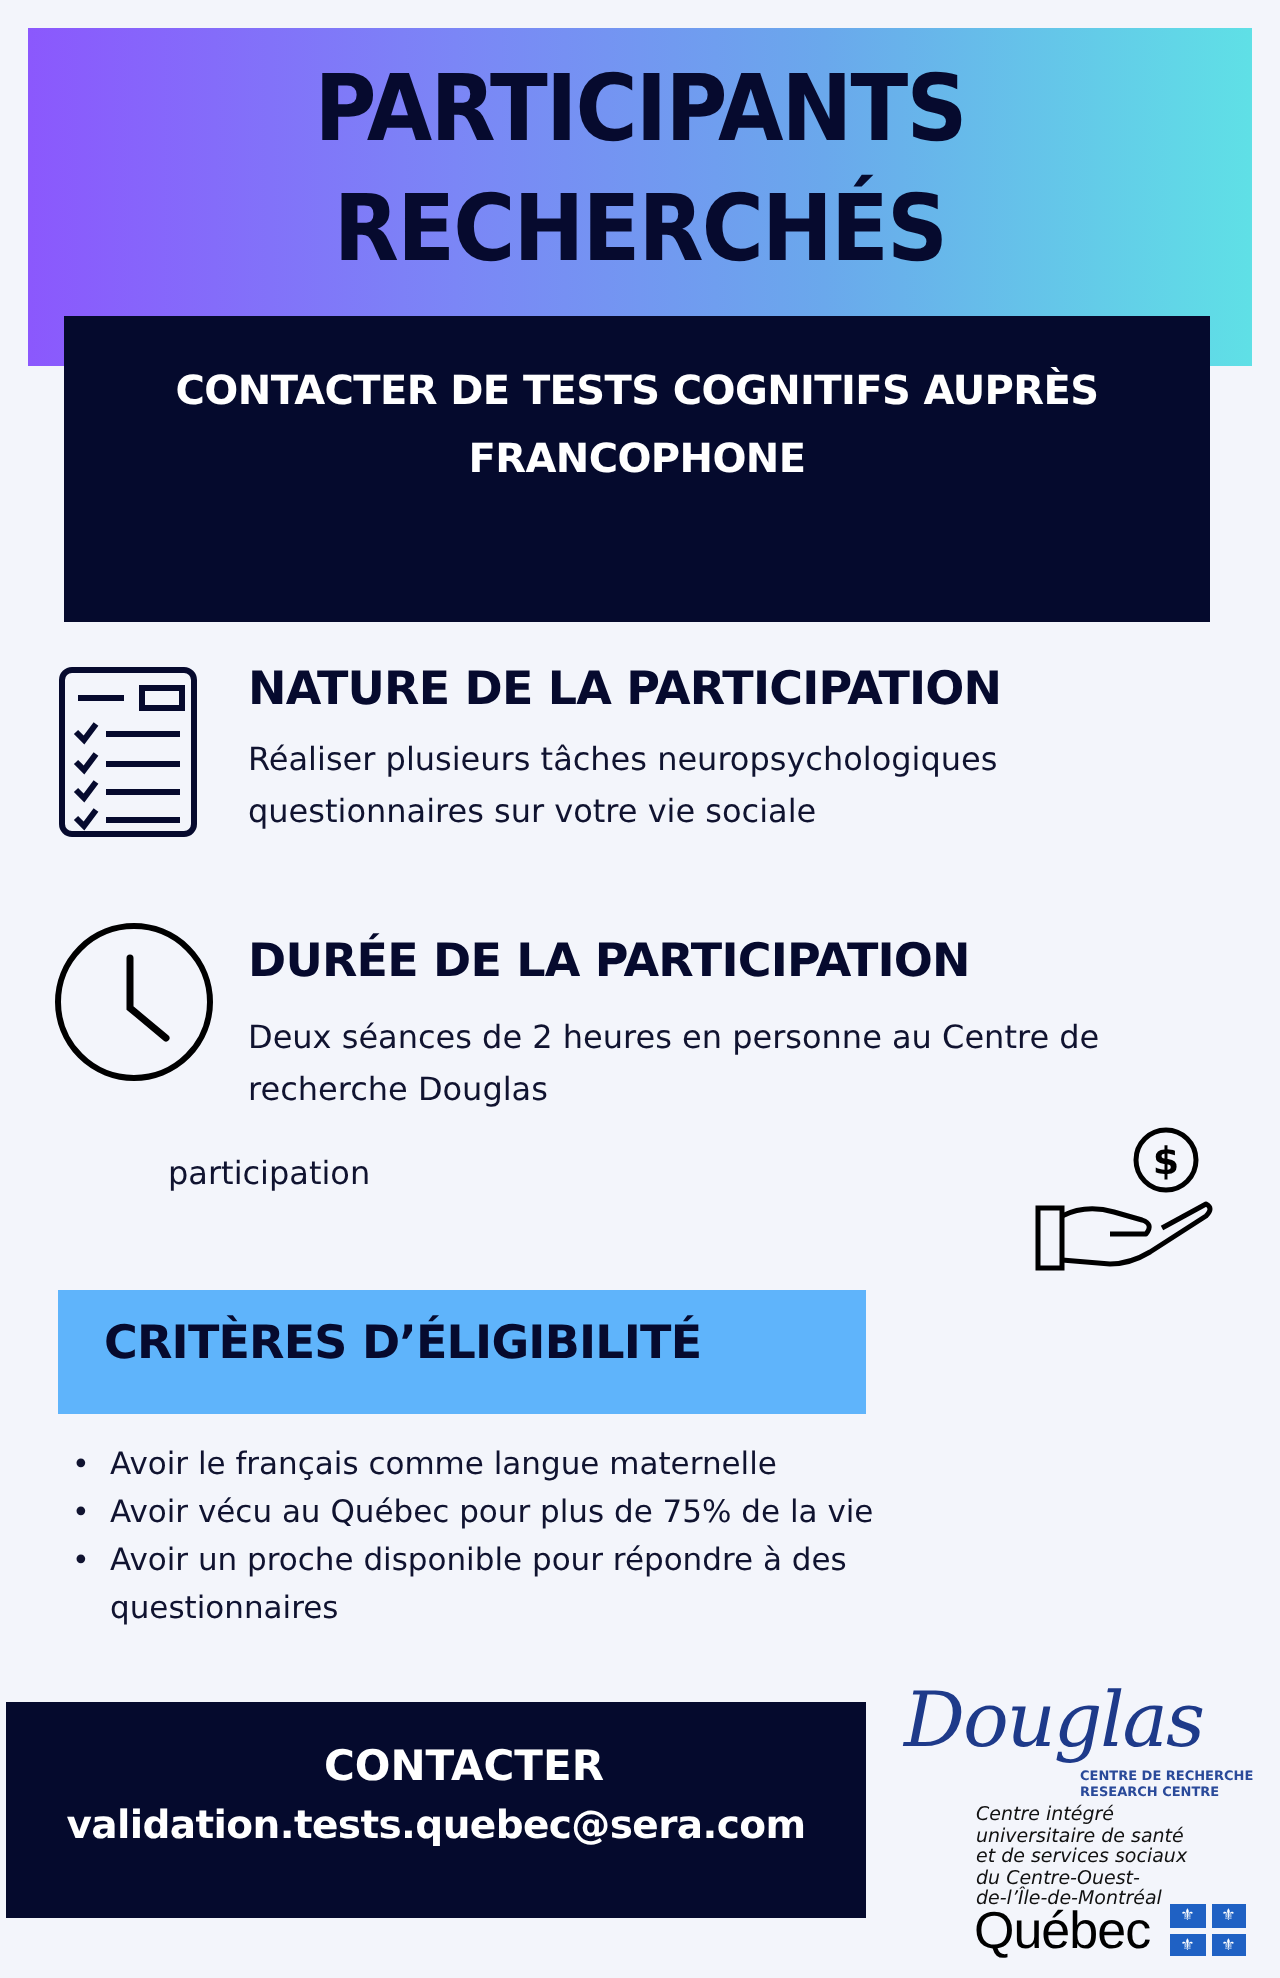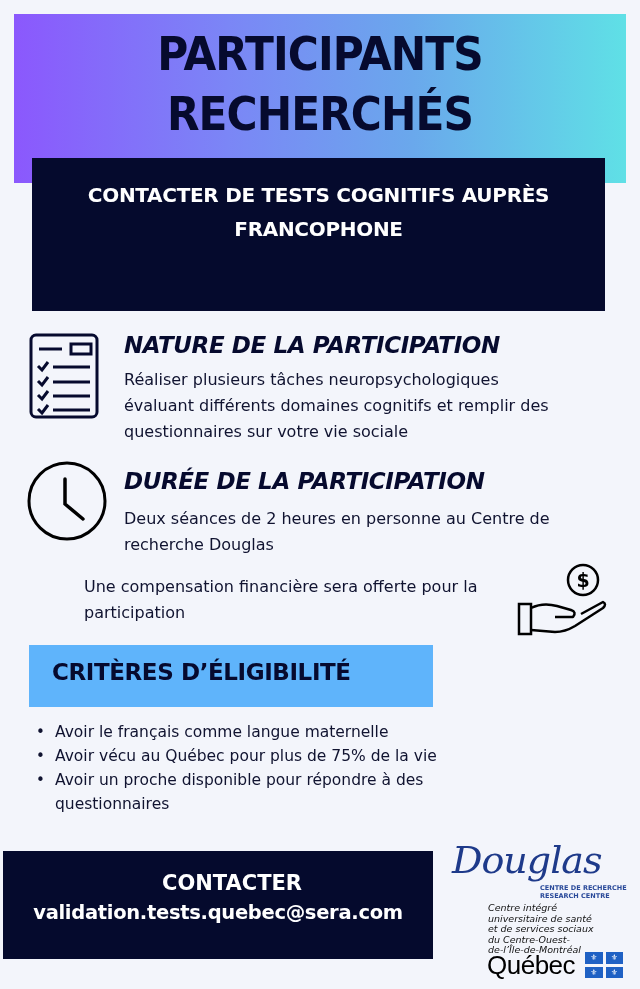--- a/index.html
+++ b/index.html
@@ -18,21 +18,21 @@
     color:#060a2e; letter-spacing:-1px; transform:scaleX(0.92); transform-origin:center;
   }
   .subtitle-box {
     left:32px; top:158px; width:573px; height:153px; background:#050a2d;
   }
   .subtitle {
     left:32px; top:178px; width:573px; text-align:center; color:#ffffff;
     font-weight:bold; font-size:20px; line-height:34px; letter-spacing:-0.3px;
   }
   .icon { color:#111; }
-  .sec-title { font-weight:bold; font-size:23px; color:#060a2e; letter-spacing:-0.4px;font-style:italic; }
+  .sec-title { font-weight:bold; font-size:23px; color:#060a2e; letter-spacing:-0.4px; }
   .body-text { font-size:16px; line-height:26px; color:#101330; }
   .crit-box { left:29px; top:645px; width:404px; height:62px; background:#5fb4fb; }
   .crit-title { left:52px; top:659px; font-weight:bold; font-size:23px; color:#060a2e; letter-spacing:-0.4px; }
   .crit-list { left:34px; top:720px; width:430px; margin:0; padding:0; list-style:none; }
   .crit-list li { position:relative; padding-left:21px; font-size:15.5px; line-height:24px; color:#101330; }
   .crit-list li::before { content:"•"; position:absolute; left:2px; top:0; font-size:15px; }
   .contact-box { left:3px; top:851px; width:430px; height:108px; background:#050a2d; }
   .contact-label { left:3px; top:871px; width:458px; text-align:center; color:#fff; font-weight:bold; font-size:21px; }
   .contact-email { left:3px; top:901px; width:430px; text-align:center; color:#fff; font-weight:bold; font-size:19.5px; letter-spacing:-0.3px; }
   .douglas {
@@ -71,36 +71,34 @@
       <line x1="25" y1="50" x2="62" y2="50"></line>
     <polyline points="10,63 14,67 20,59"></polyline>
       <line x1="25" y1="64" x2="62" y2="64"></line>
     <polyline points="10,77 14,81 20,73"></polyline>
       <line x1="25" y1="78" x2="62" y2="78"></line>
   </g>
 </svg>
 <div class="abs sec-title" style="left:124px;top:332px">NATURE DE LA PARTICIPATION</div>
 <div class="abs body-text" style="left:124px;top:367px">
   <div>Réaliser plusieurs tâches neuropsychologiques</div>
-  <div>évaluant différents domaines cognitifs et remplir des</div>
   <div>questionnaires sur votre vie sociale</div>
 </div>
 
 <svg class="abs icon" style="left:25px;top:459px" width="84" height="84" viewBox="0 0 84 84">
   <circle cx="42" cy="42" r="38" fill="none" stroke="#000" stroke-width="3"></circle>
   <polyline points="40,20 40,45 58,60" fill="none" stroke="#000" stroke-width="3.5" stroke-linecap="round"></polyline>
 </svg>
 <div class="abs sec-title" style="left:124px;top:468px">DURÉE DE LA PARTICIPATION</div>
 <div class="abs body-text" style="left:124px;top:506px">
   <div>Deux séances de 2 heures en personne au Centre de</div>
   <div>recherche Douglas</div>
 </div>
 
 <div class="abs body-text" style="left:84px;top:574px">
-  <div>Une compensation financière sera offerte pour la</div>
   <div>participation</div>
 </div>
 <svg class="abs icon" style="left:515px;top:562px" width="98" height="80" viewBox="0 0 98 80">
   <circle cx="68" cy="18" r="15" fill="none" stroke="#000" stroke-width="2.5"></circle>
   <text x="68" y="25" text-anchor="middle" font-size="19" font-family="DejaVu Sans, sans-serif" font-weight="bold" fill="#000">$</text>
   <rect x="4" y="42" width="12" height="30" fill="none" stroke="#000" stroke-width="2.5"></rect>
   <path d="M16 46 Q28 40 42 44 L56 48 Q62 50 58 55 L40 55 M16 68 L40 70 Q50 70 60 64 L88 46 Q92 42 88 40 L66 52" fill="none" stroke="#000" stroke-width="2.5" stroke-linejoin="round"></path>
 </svg>
 
 <div class="abs crit-box"></div>

